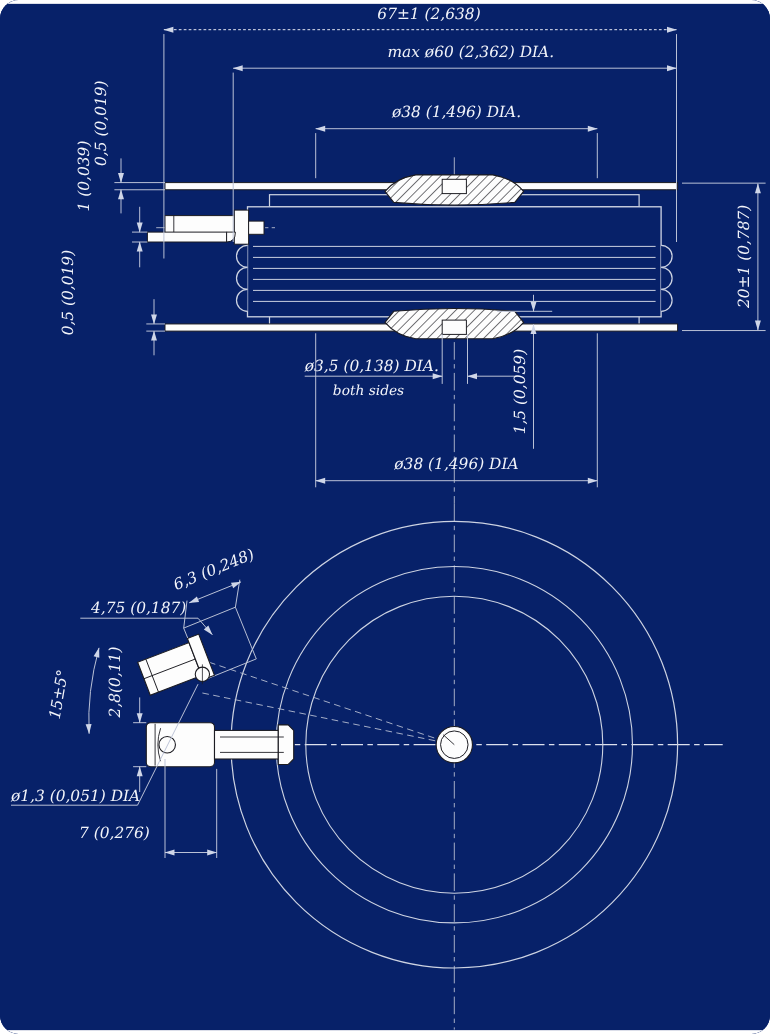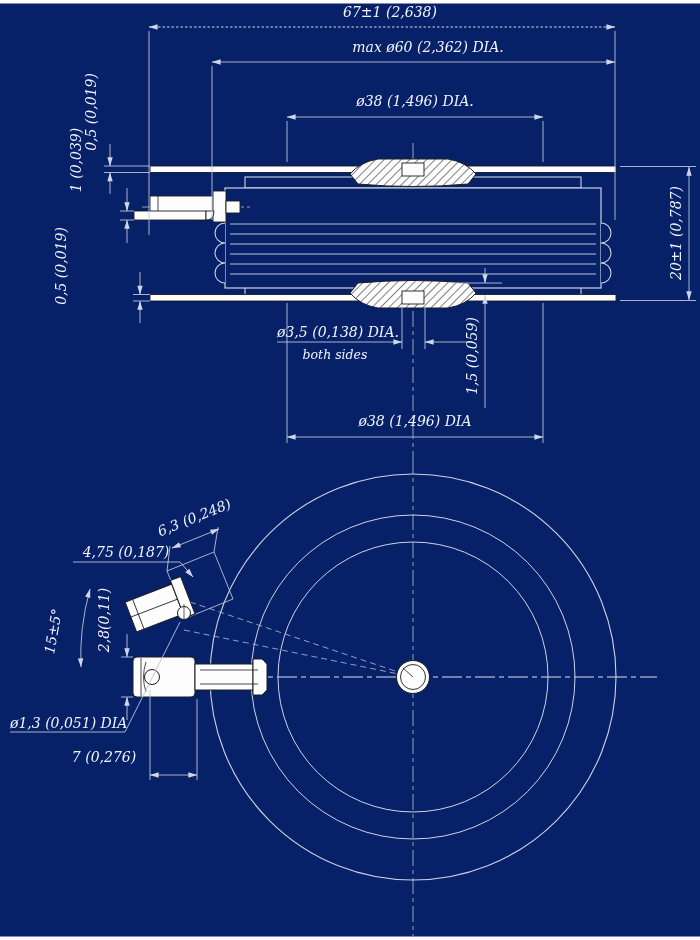--- a/index.html
+++ b/index.html
@@ -1,16 +1,16 @@
 <!DOCTYPE html>
 <html><head>
 <meta charset="utf-8">
 <style>
   html,body{margin:0;padding:0;background:#fff;}
-  .page{width:700px;height:940px;position:relative;background:#072169;overflow:hidden;}
+  .page{width:700px;height:940px;position:relative;background:#072169;overflow:hidden;border-radius:17px;}
   svg{display:block;}
   text{font-family:"DejaVu Serif","Liberation Serif",serif;font-style:italic;fill:#f2f4fa;}
   .dimtxt{font-size:14px;}
   .dimtxt-sm{font-size:12.5px;}
 </style>
 </head>
 <body>
 
 <div class="page">
 <svg width="700" height="940" viewBox="0 0 700 940">

